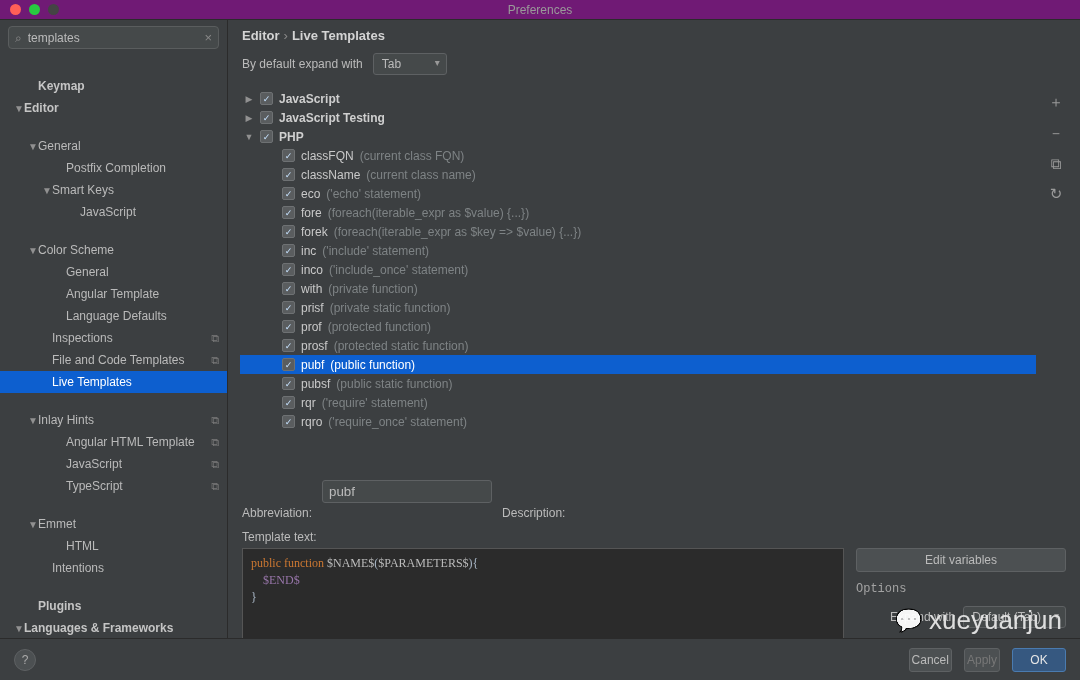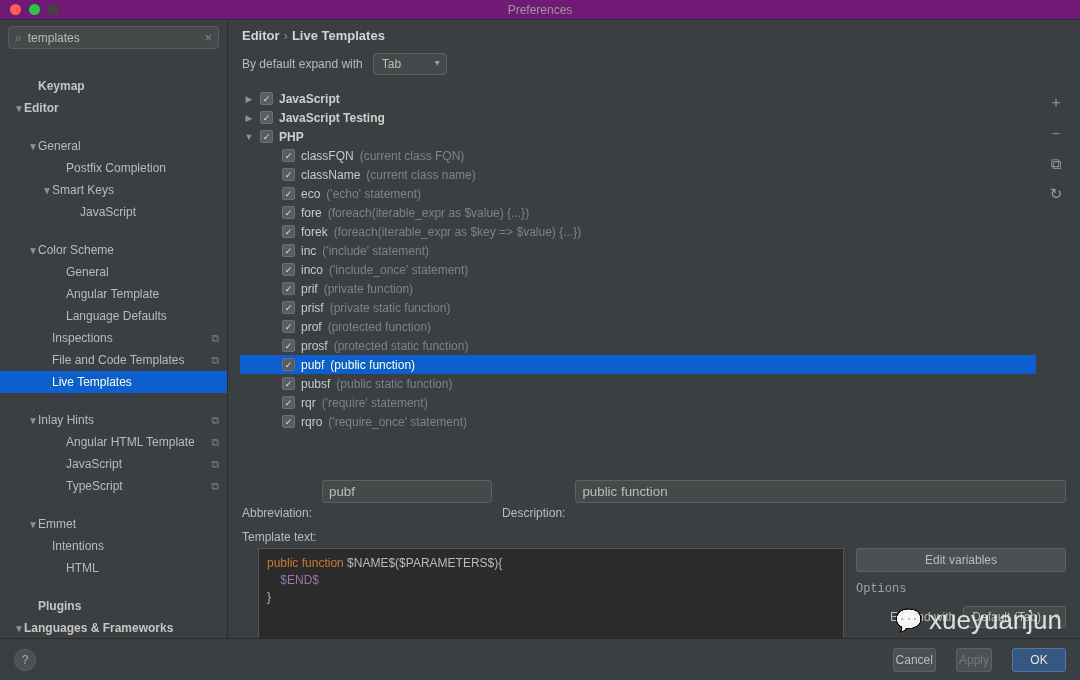--- a/index.html
+++ b/index.html
@@ -67,37 +67,37 @@
   .hint { color:#7e8385; }
   .side-icons { width:24px; display:flex; flex-direction:column; gap:12px; align-items:center; padding-top:4px;}
   .side-icons span { color:#9a9a9a; cursor:pointer; font-size:15px;}
   .form-row { display:flex; align-items:center; gap:10px; padding:12px 14px 4px;}
   .form-row label { color:#bbb;margin-top:44px; }
   .text-input { background:#45494a; border:1px solid #5e6163; border-radius:3px; padding:3px 6px; color:#bbb; }
   .abbrev-input { width:170px;}
   .desc-input { flex:1;}
   .tt-label { padding:6px 14px 4px; color:#bbb;}
   .lower { display:flex; gap:12px; padding:0 14px; align-items:flex-start;}
-  .code-area { flex:1; background:#2b2b2b; border:1px solid #555; font-family: Liberation Sans, sans-serif; font-size:12px; padding:6px 8px; height:106px; line-height:17px; white-space:pre; color:#a9b7c6;margin-left:16px;}
+  .code-area { flex:1; background:#2b2b2b; border:1px solid #555; font-family: Liberation Serif, serif; font-size:12px; padding:6px 8px; height:106px; line-height:17px; white-space:pre; color:#a9b7c6;}
   .kw-orange { color:#cc7832;}
   .kw-purple { color:#9876aa;}
   .kw-var { color:#bbb;}
   .right-opts { width:210px; display:flex; flex-direction:column; gap:10px;}
   .btn { background:#4c5052; border:1px solid #5e6163; color:#bbb; border-radius:3px; padding:4px 2px; text-align:center; cursor:pointer;}
   .btn.primary { background:#365880; border-color:#4a7bb0; color:#e6e6e6;}
   .btn.disabled { color:#777; }
   .opts-title { color:#a3a3a3;font-family:Liberation Mono, monospace;}
   .opt-row { display:flex; align-items:center; gap:8px; justify-content:flex-end;}
   .opt-row .select { min-width:100px;}
   .check-row { display:flex; align-items:center; gap:6px; justify-content:flex-end;}
   .applic { padding:10px 14px 0; color:#9a9a9a;}
   .applic .change { color:#3e90d4; margin-left:10px; cursor:pointer;}
   .footer { position:absolute; bottom:0; left:0; right:0; height:42px; border-top:1px solid #2b2b2b; display:flex; align-items:center; padding:0 14px; background:#3c3f41;}
   .help { width:22px; height:22px; border-radius:50%; background:#4c5052; color:#aaa; display:inline-flex; align-items:center; justify-content:center; border:1px solid #5e6163; cursor:pointer;}
-  .footer-btns { margin-left:auto; display:flex; gap:20px;}
+  .footer-btns { margin-left:auto; display:flex; gap:12px;}
   .watermark { position:absolute; right:18px; bottom:44px; display:flex; align-items:center; gap:6px; color:#e6e6e6; font-size:26px; font-weight:500; pointer-events:none; opacity:0.95;}
   .watermark .w-icon { font-size:22px; filter: grayscale(1) brightness(2); }
 </style>
 </head>
 <body>
 
 <div class="titlebar">
   <div class="traffic">
     <span class="tl-close"></span>
     <span class="tl-min"></span>
@@ -188,27 +188,27 @@
         </div>
         <div class="tree-row pad4">
           <span class="arrow"></span>
           <span>TypeScript</span>
           <span class="copy-icon">⧉</span>
         </div>
         <div class="tree-row pad2">
           <span class="arrow">▼</span>
           <span>Emmet</span>
         </div>
+        <div class="tree-row pad4">
+          <span class="arrow"></span>
+          <span>HTML</span>
+        </div>
         <div class="tree-row pad3">
           <span class="arrow"></span>
           <span>Intentions</span>
-        </div>
-        <div class="tree-row pad4">
-          <span class="arrow"></span>
-          <span>HTML</span>
         </div>
         <div class="tree-row pad2 bold">
           <span class="arrow"></span>
           <span>Plugins</span>
         </div>
         <div class="tree-row pad1 bold">
           <span class="arrow">▼</span>
           <span>Languages &amp; Frameworks</span>
         </div>
         <div class="tree-row pad2">
@@ -285,21 +285,21 @@
                       <span class="iname">inc</span>
                       <span class="hint">('include' statement)</span>
           </div>
           <div class="item-row">
             <span class="cb">✓</span>
                       <span class="iname">inco</span>
                       <span class="hint">('include_once' statement)</span>
           </div>
           <div class="item-row">
             <span class="cb">✓</span>
-                      <span class="iname">prif</span>
+                      <span class="iname">with</span>
                       <span class="hint">(private function)</span>
           </div>
           <div class="item-row">
             <span class="cb">✓</span>
                       <span class="iname">prisf</span>
                       <span class="hint">(private static function)</span>
           </div>
           <div class="item-row">
             <span class="cb">✓</span>
                       <span class="iname">prof</span>
@@ -336,21 +336,20 @@
         <span>－</span>
         <span>⧉</span>
         <span>↻</span>
       </div>
     </div>
 
     <div class="form-row">
       <label>Abbreviation:</label>
       <input class="text-input abbrev-input" value="pubf" style="">
       <label>Description:</label>
-      <input class="text-input desc-input" value="public function" style="">
     </div>
     <div class="tt-label">Template text:</div>
 
     <div class="lower">
       <div class="code-area"><span class="kw-orange">public</span> <span class="kw-orange">function</span> <span class="kw-var">$NAME$</span>(<span class="kw-var">$PARAMETERS$</span>){<br>    <span class="kw-purple">$END$</span><br>}</div>
       <div class="right-opts">
         <div class="btn">Edit variables</div>
         <div class="opts-title">Options</div>
         <div class="opt-row">
           <span>Expand with</span>

